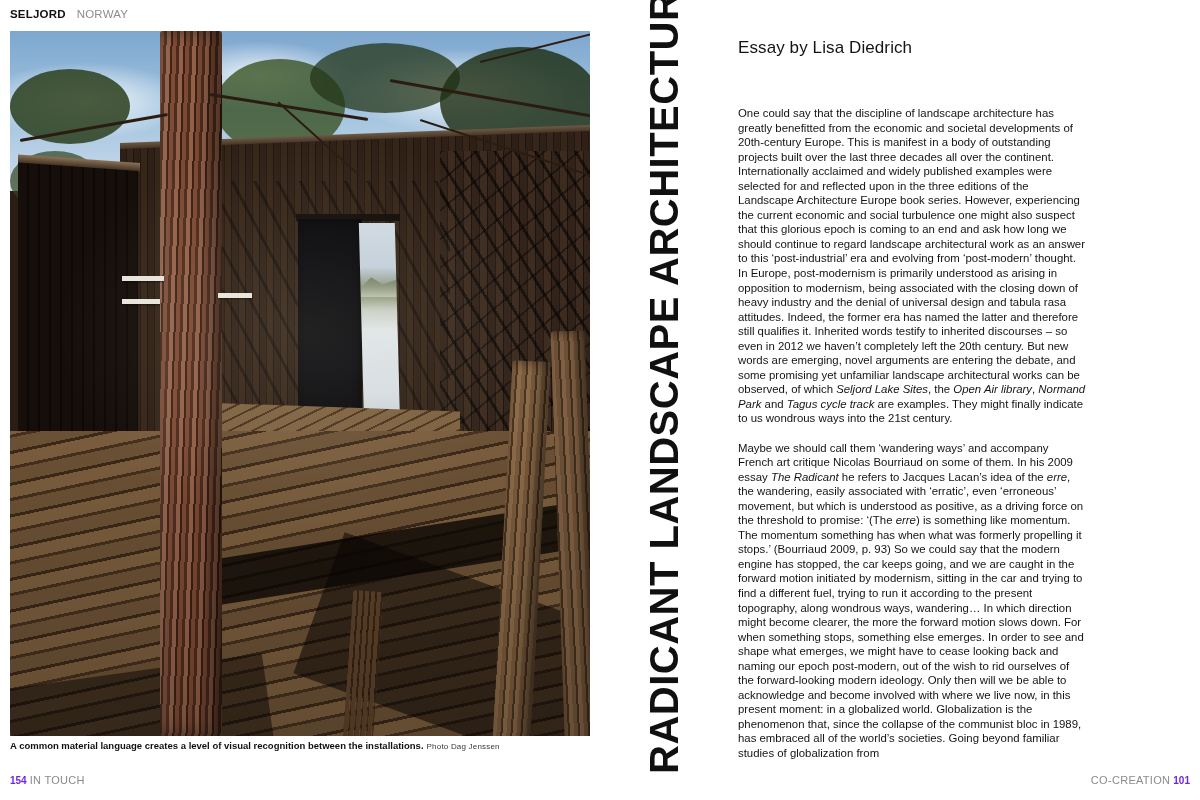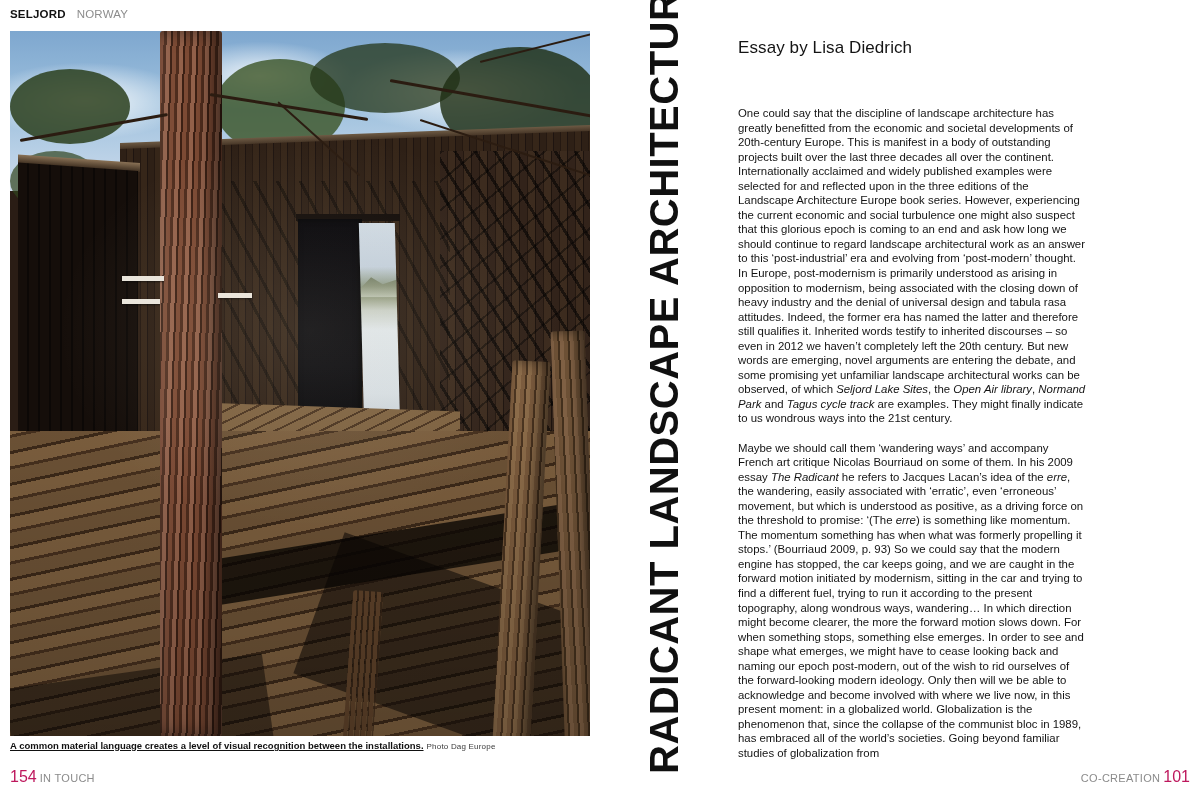--- a/index.html
+++ b/index.html
@@ -405,21 +405,20 @@
     position: absolute;
     left: 10px;
     top: 740px;
     width: 580px;
     font-size: 9.5px;
     line-height: 1.25;
     color: #111111;
   }
   .caption .cap-text {
     font-weight: bold;
-    text-decoration: underline;
   }
   .caption .cap-credit {
     font-weight: normal;
     font-size: 8px;
     color: #3a3a3a;
     margin-left: 3px;
     letter-spacing: 0.2px;
   }
 
   
@@ -476,23 +475,23 @@
   
   .folio {
     position: absolute;
     bottom: 14px;
     font-size: 11px;
     white-space: nowrap;
   }
   .folio-left { left: 10px; }
   .folio-right { right: 10px; }
   .folio .num {
-    font-weight: normal;
-    color: #be185d;
-    font-size: 16px;
+    font-weight: bold;
+    color: #6d28d9;
+    font-size: 10px;
   }
   .folio .sect {
     color: #8b8b8b;
     letter-spacing: 0.3px;
     margin-left: 3px;
   }
   .folio-right .sect { margin: 0 3px 0 0; }
 </style>
 </head>
 <body>
@@ -552,21 +551,21 @@
       <div class="branch br-3"></div>
       <div class="branch br-4"></div>
       <div class="branch br-5"></div>
       <div class="branch br-6"></div>
 
       <div class="photo-grade"></div>
     </div>
   </div>
 
   <div class="caption">
-    <span class="cap-text">A common material language creates a level of visual recognition between the installations.</span><span class="cap-credit">Photo Dag Europe</span>
+    <span class="cap-text">A common material language creates a level of visual recognition between the installations.</span><span class="cap-credit">Photo Dag Jenssen</span>
   </div>
 
   <div class="title-rail">
     <div class="title-vertical">RADICANT LANDSCAPE ARCHITECTURE</div>
   </div>
 
   <div class="byline">Essay by Lisa Diedrich</div>
 
   <div class="essay" id="essay-body">
       <p><span>One could say that the discipline of landscape architecture has greatly benefitted from the economic and societal developments of 20th-century Europe. This is manifest in a body of outstanding projects built over the last three decades all over the continent. Internationally acclaimed and widely published examples were selected for and reflected upon in the three editions of the Landscape Architecture Europe book series. However, experiencing the current economic and social turbulence one might also suspect that this glorious epoch is coming to an end and ask how long we should continue to regard landscape architectural work as an answer to this ‘post-industrial’ era and evolving from ‘post-modern’ thought. In Europe, post-modernism is primarily understood as arising in opposition to modernism, being associated with the closing down of heavy industry and the denial of universal design and tabula rasa attitudes. Indeed, the former era has named the latter and therefore still qualifies it. Inherited words testify to inherited discourses – so even in 2012 we haven’t completely left the 20th century. But new words are emerging, novel arguments are entering the debate, and some promising yet unfamiliar landscape architectural works can be observed, of which </span><em>Seljord Lake Sites</em><span>, the </span><em>Open Air library</em><span>, </span><em>Normand Park</em><span> and </span><em>Tagus cycle track</em><span> are examples. They might finally indicate to us wondrous ways into the 21st century.</span></p>

